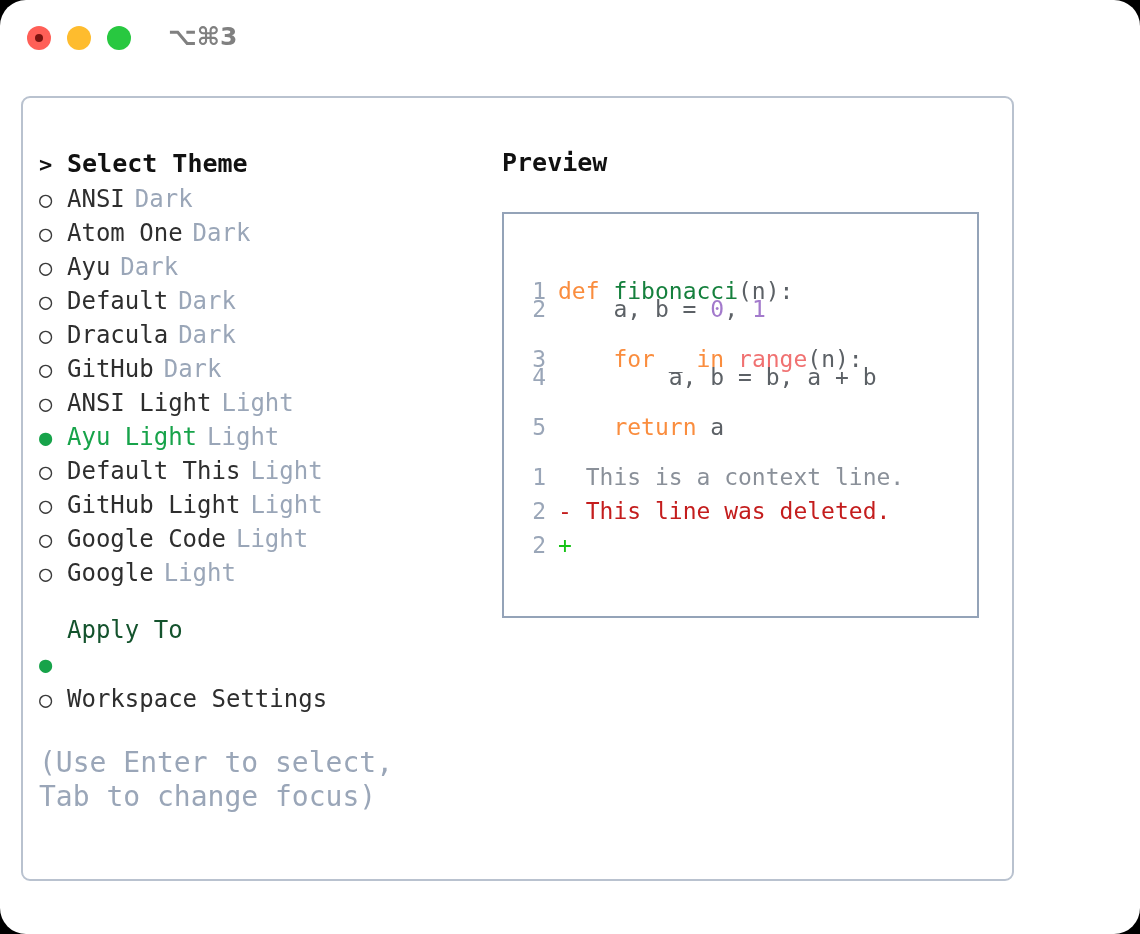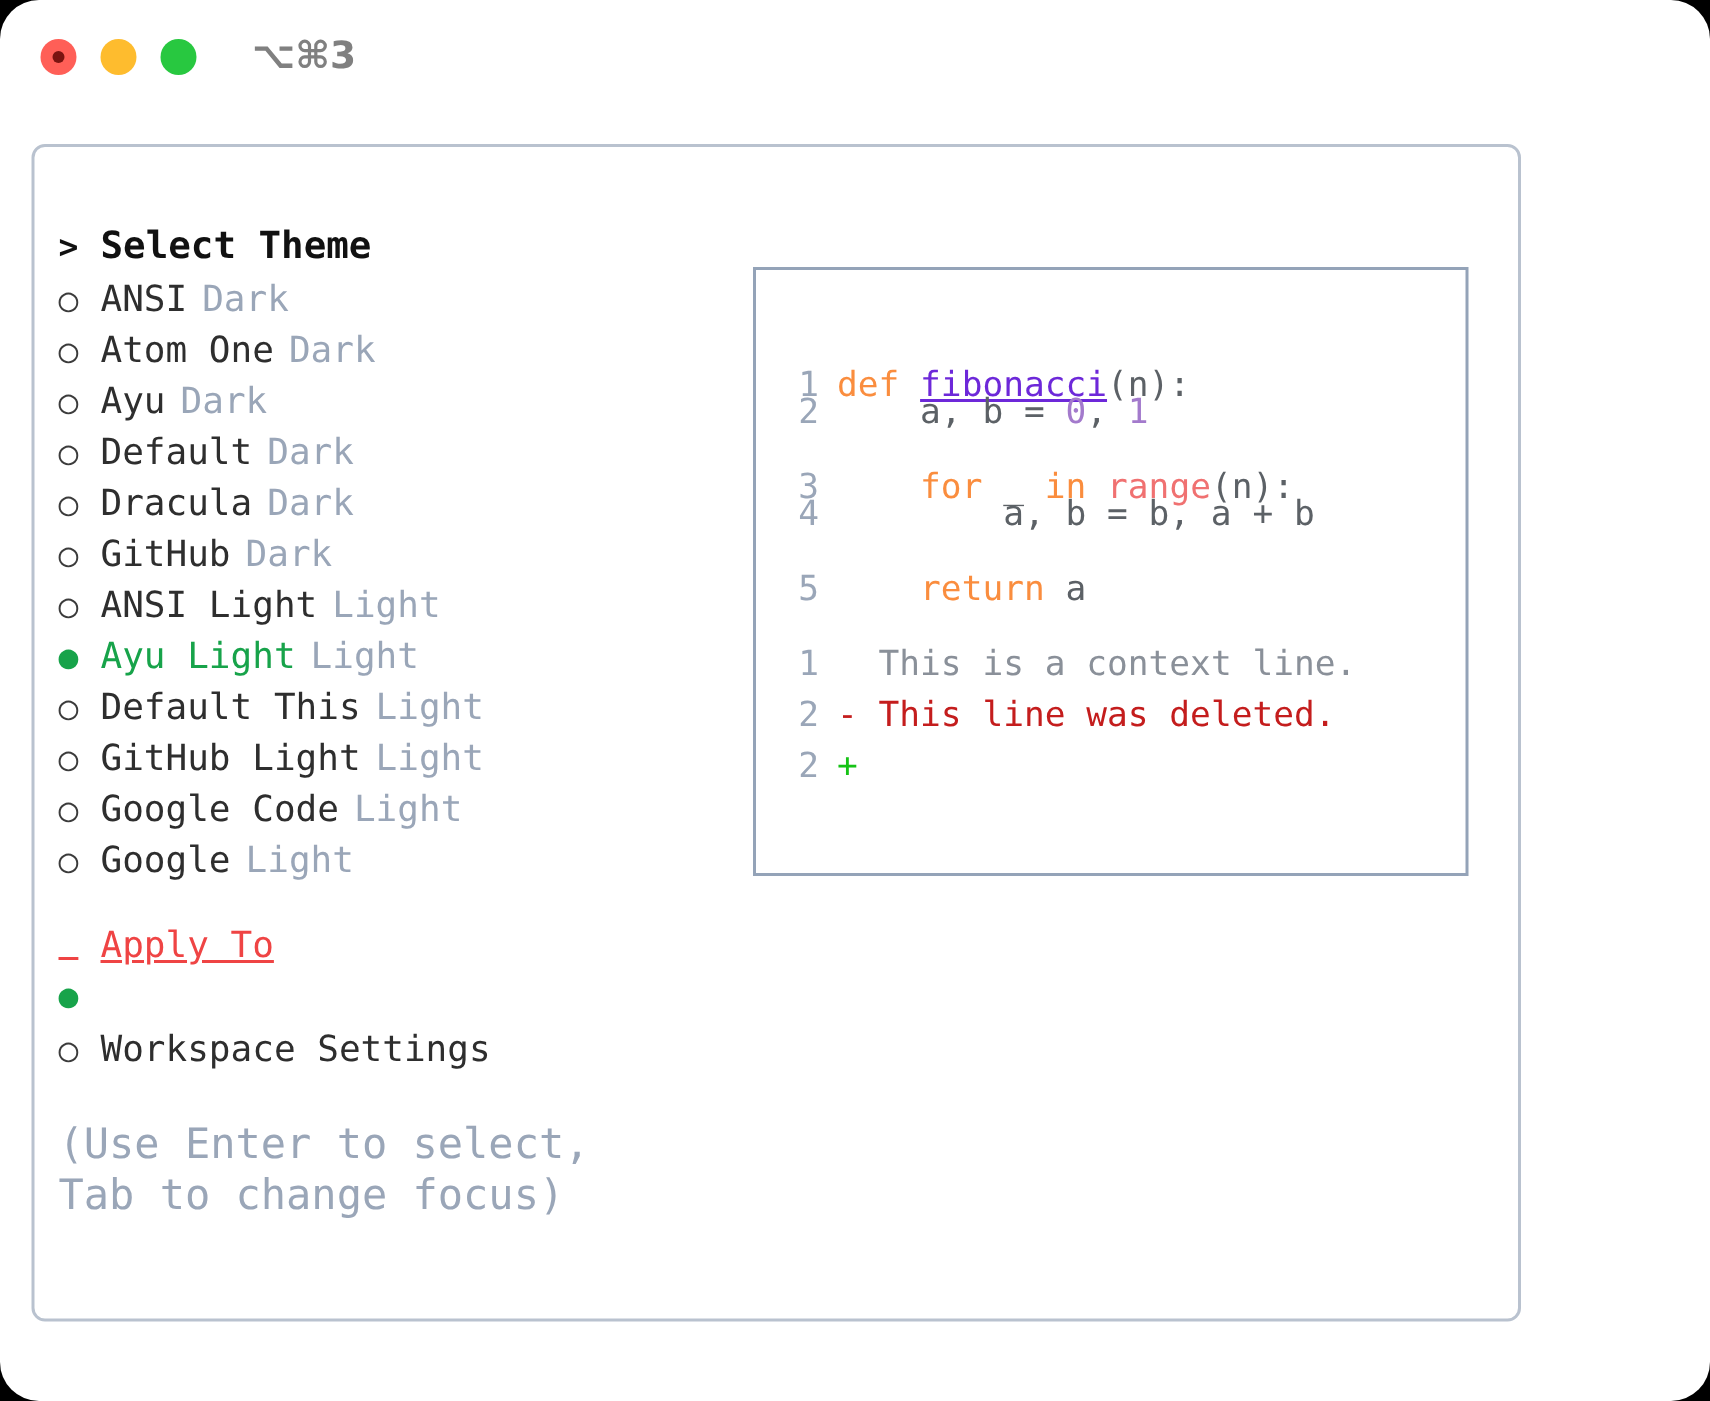--- a/index.html
+++ b/index.html
@@ -134,23 +134,22 @@
     white-space: pre;
   }
   .section-head .marker { font-weight: 700; color: #111111; }
 
   .apply-head {
     display: flex;
     align-items: center;
     height: 36px;
     font-size: 24px;
     line-height: 36px;
-    color: #ef4444;
-    white-space: pre;
-    text-decoration: underline;
+    color: #14532d;
+    white-space: pre;
   }
 
   .spacer-group { height: 22px; }
 
   .hint {
     margin-top: 30px;
     font-size: 28px;
     line-height: 34px;
     color: #9aa6b8;
     width: 412px;
@@ -191,21 +190,21 @@
   }
   .lineno {
     color: #9aa6b8;
     width: 24px;
     flex: 0 0 24px;
     text-align: right;
     margin-right: 12px;
   }
   .code-blank { height: 32px; }
   .tok-kw   { color: #fa8d3e; margin-top: 16px; }
-  .tok-fn   { color: #6d28d9; text-decoration: underline; }
+  .tok-fn   { color: #15803d; }
   .tok-plain{ color: #5c6166; }
   .tok-num  { color: #a37acc; }
   .tok-builtin { color: #f07171; }
   .diff-context { color: #8a9099; }
   .diff-del { color: #c41d1d; }
   .diff-add { color: #16c316; }
 </style>
 </head>
 <body>
 
@@ -254,20 +253,21 @@
 
         <div id="apply-list">
             <div class="row selected"><span class="marker selected">●</span></div>
             <div class="row"><span class="marker">○</span><span class="label">Workspace Settings</span></div>
           </div>
 
         <div class="hint">(Use Enter to select, Tab to change focus)</div>
       </div>
 
       <div class="right-col">
+        <div class="preview-title">Preview</div>
         <div class="preview-box">
           <div id="code-block">
               <div class="code-line"><span class="lineno">1</span><span class="tok-kw">def </span><span class="tok-fn">fibonacci</span><span class="tok-plain">(n):</span></div>
               <div class="code-line"><span class="lineno">2</span><span class="tok-plain">    a, b = </span><span class="tok-num">0</span><span class="tok-plain">, </span><span class="tok-num">1</span></div>
               <div class="code-line"><span class="lineno">3</span><span class="tok-plain">    </span><span class="tok-kw">for</span><span class="tok-plain"> _ </span><span class="tok-kw">in</span><span class="tok-plain"> </span><span class="tok-builtin">range</span><span class="tok-plain">(n):</span></div>
               <div class="code-line"><span class="lineno">4</span><span class="tok-plain">        a, b = b, a + b</span></div>
               <div class="code-line"><span class="lineno">5</span><span class="tok-plain">    </span><span class="tok-kw">return</span><span class="tok-plain"> a</span></div>
             </div>
           <div class="code-blank"></div>
           <div id="diff-block">

